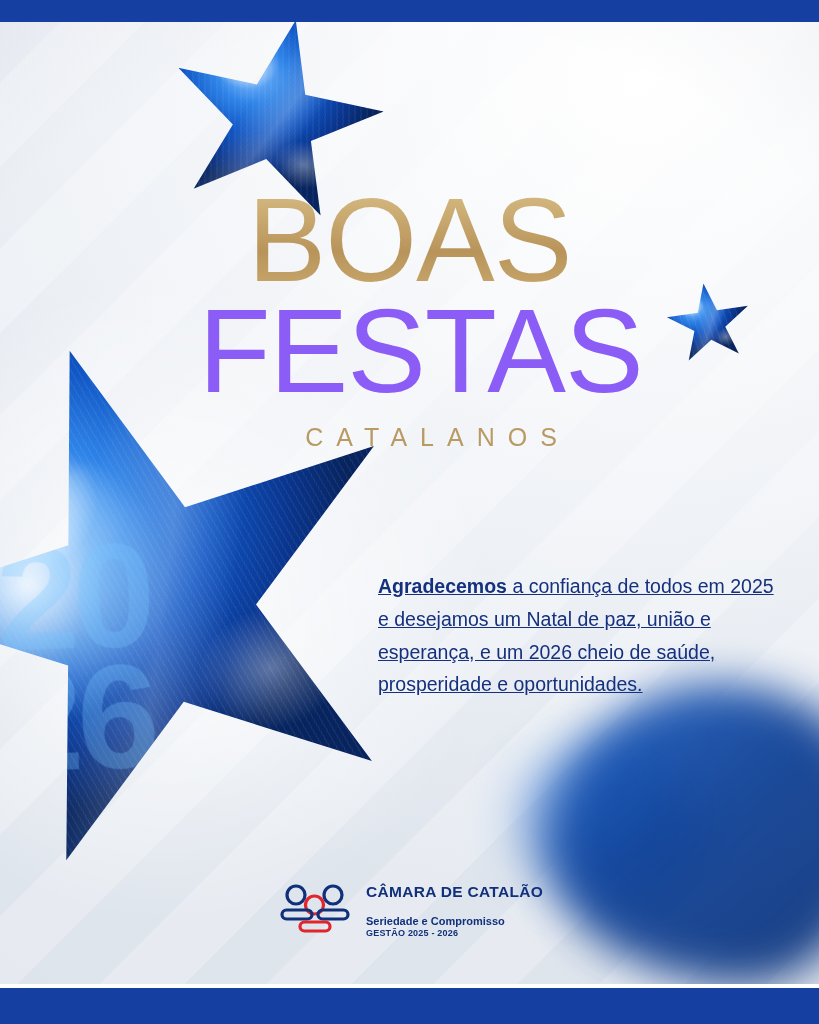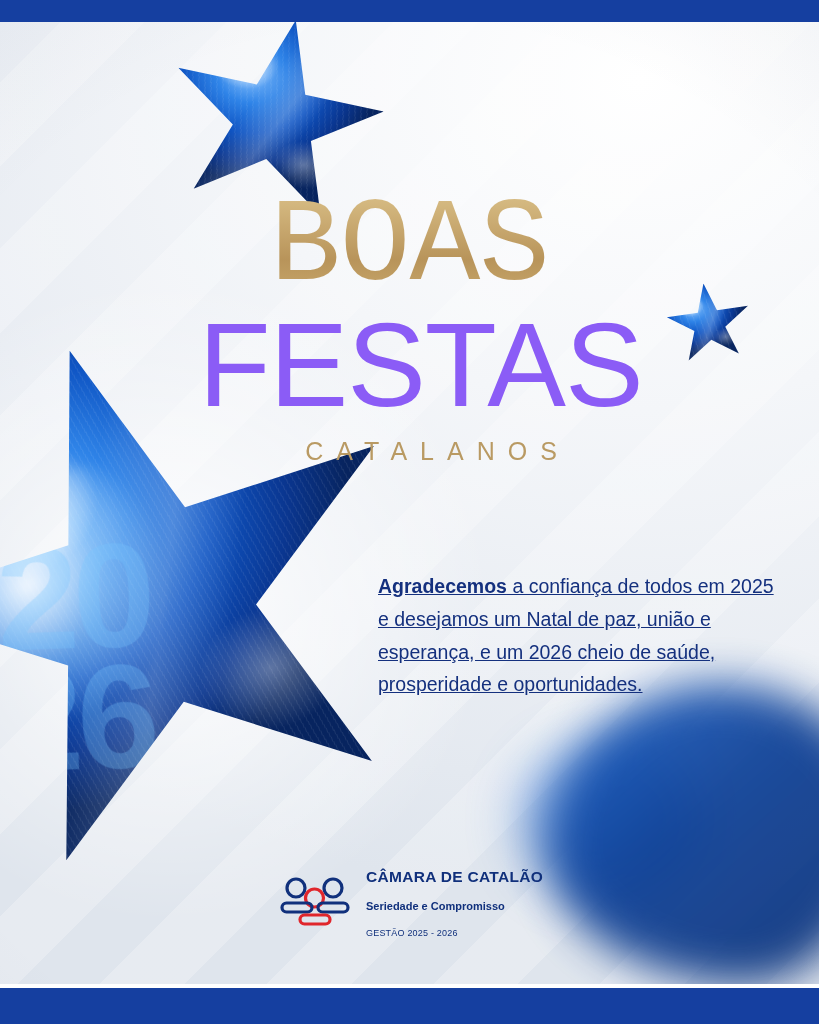--- a/index.html
+++ b/index.html
@@ -177,31 +177,31 @@
   .headline {
     position: absolute;
     left: 0;
     top: 186px;
     width: 100%;
     text-align: center;
     z-index: 6;
     pointer-events: none;
   }
   .hl-1 {
-    font-family: Liberation Mono, monospace;
+    font-family: Liberation Sans, sans-serif;
     font-size: 118px;
     line-height: .92;
     font-weight: 400;
     letter-spacing: -1px;
     color: #c9a96a;
     background: linear-gradient(180deg, #d8bd85 0%, #b8945a 60%, #caa96d 100%);
     -webkit-background-clip: text;
     background-clip: text;
     -webkit-text-fill-color: transparent;
-    margin: 8px;
+    margin: 0;
   }
   .hl-2 {
     font-family: "Liberation Sans", sans-serif;
     font-size: 118px;
     line-height: .92;
     font-weight: 400;
     letter-spacing: -1px;
     color: #8b5cf6;
     margin: 2px 0 0 0;
     padding-left: 22px;
@@ -256,23 +256,23 @@
     letter-spacing: .3px;
   }
   .logo-sub {
     font-size: 11px;
     font-weight: 700;
     color: #10307c;
     margin-top: 14px;
   }
   .logo-ges {
     font-size: 9px;
-    font-weight: 400;
+    font-weight: 700;
     color: #10307c;
-    margin-top: 16px;
+    margin-top: 1px;
     letter-spacing: .2px;
   }
 </style>
 </head>
 <body>
 
 <div class="poster">
 
   <div class="bg-base"></div>
   <div class="bg-diagonals"></div>

